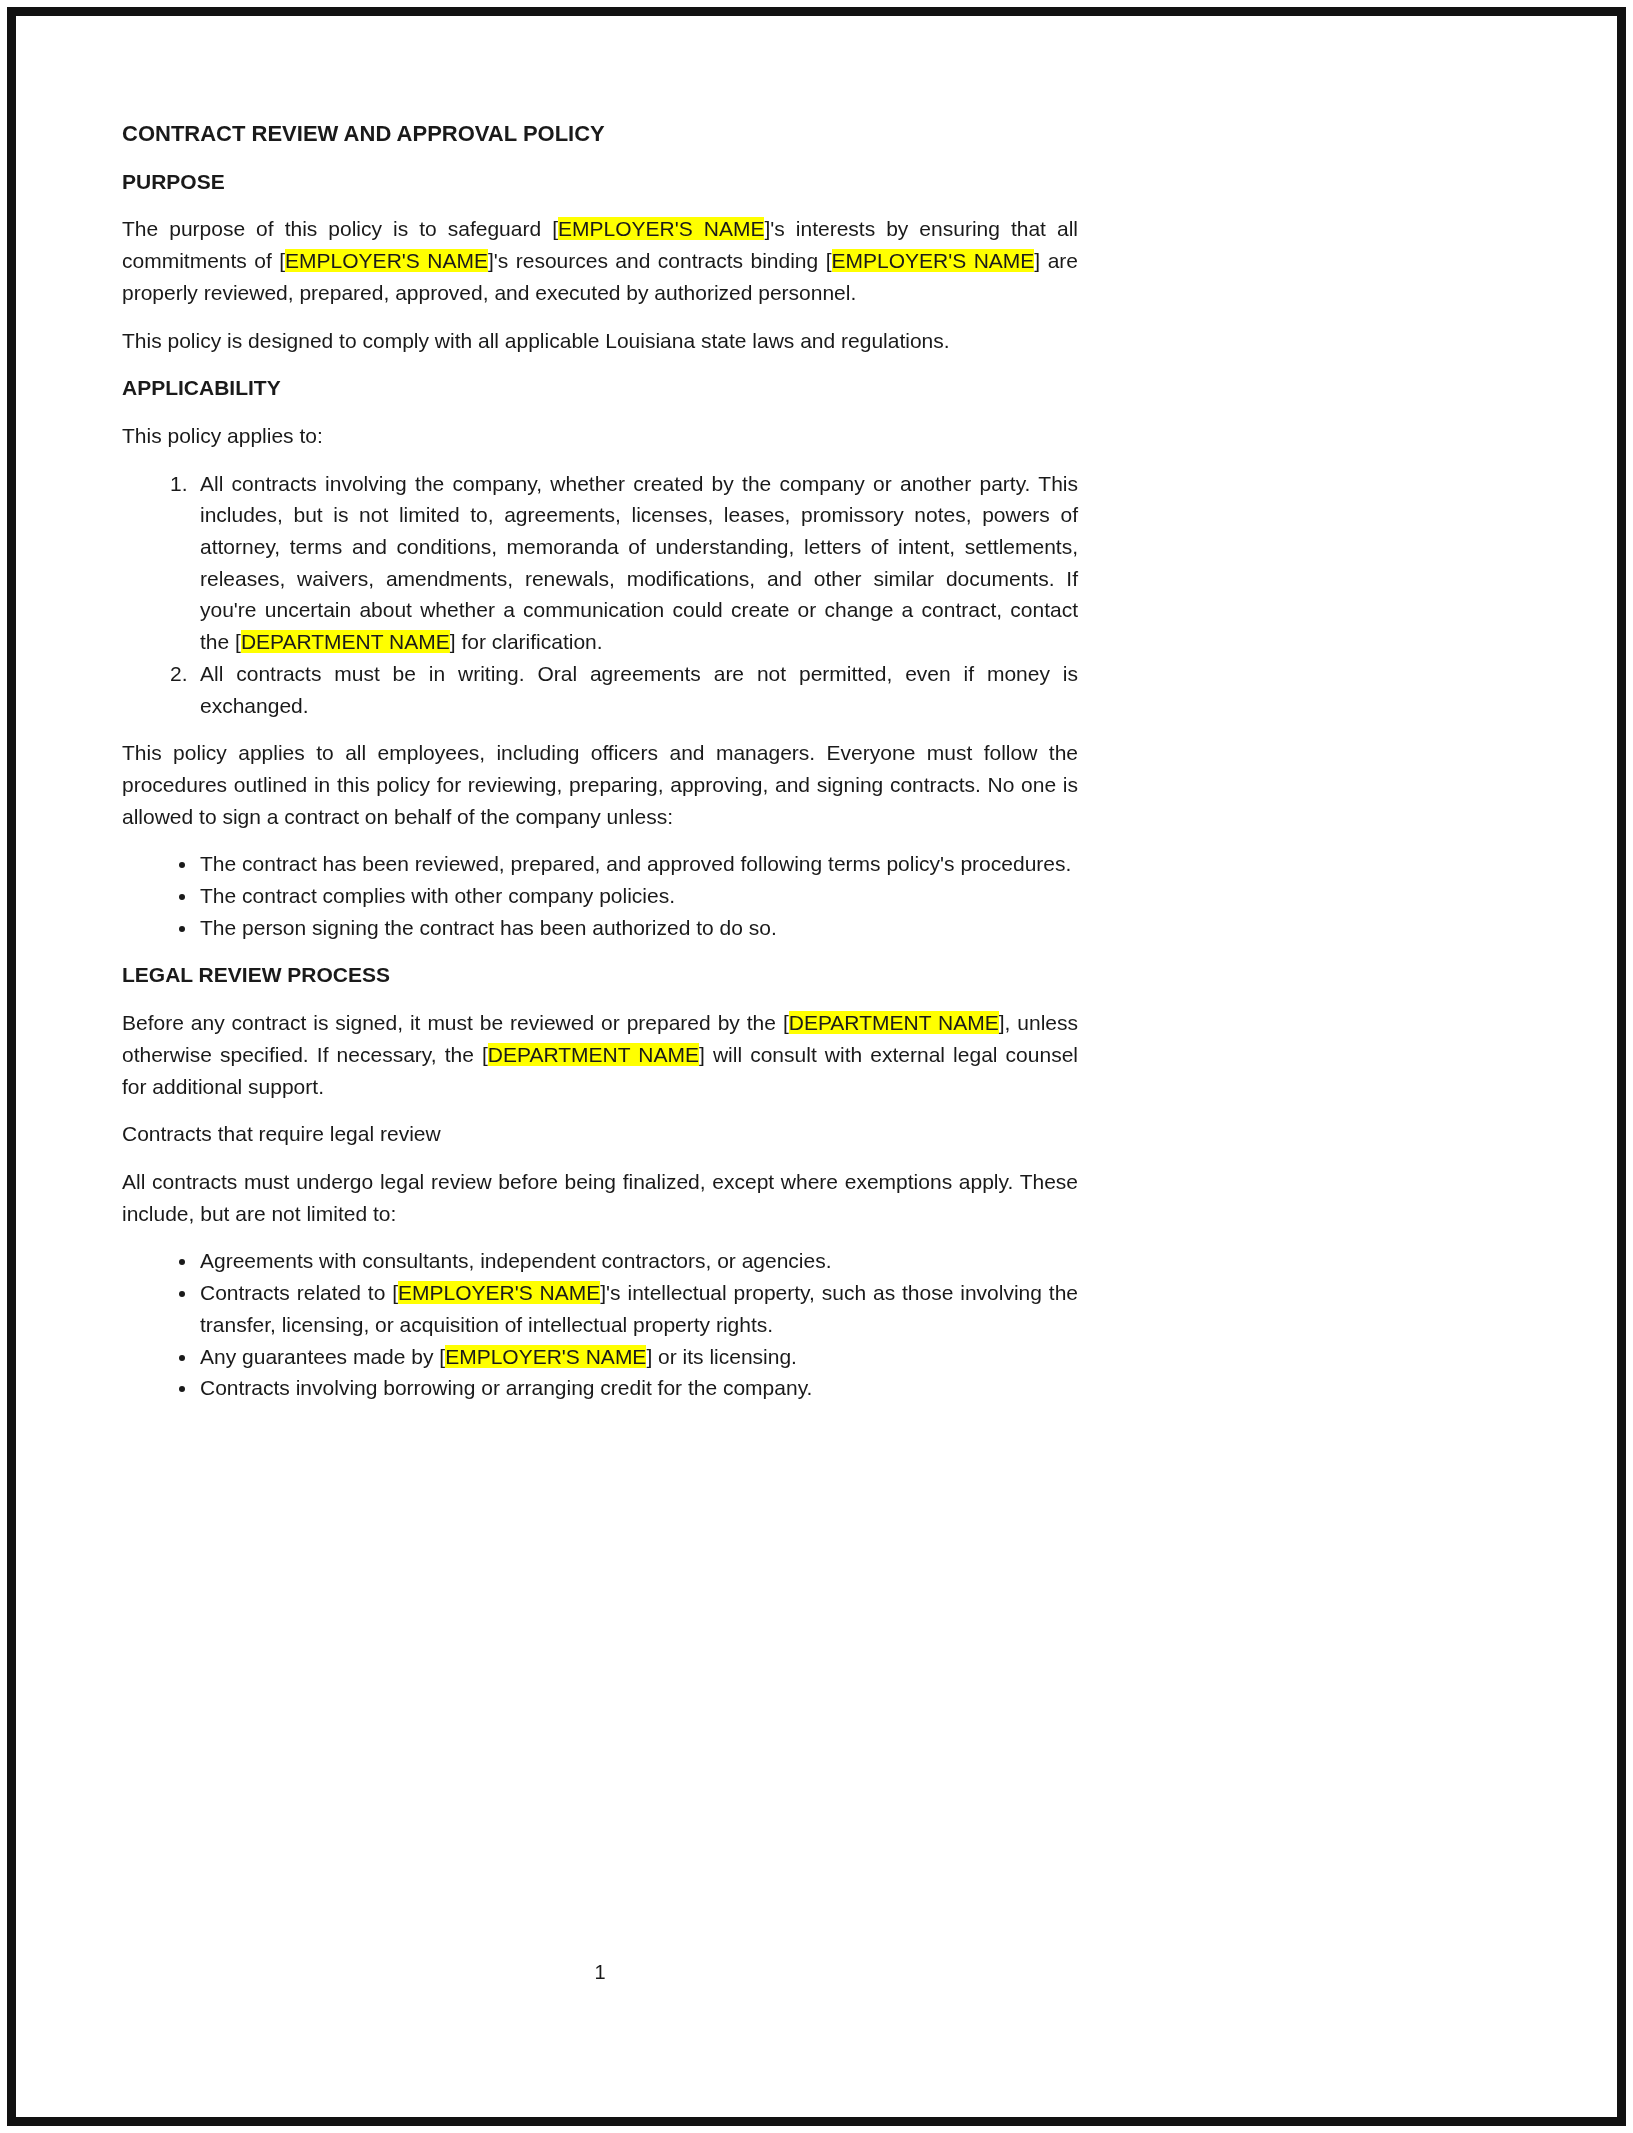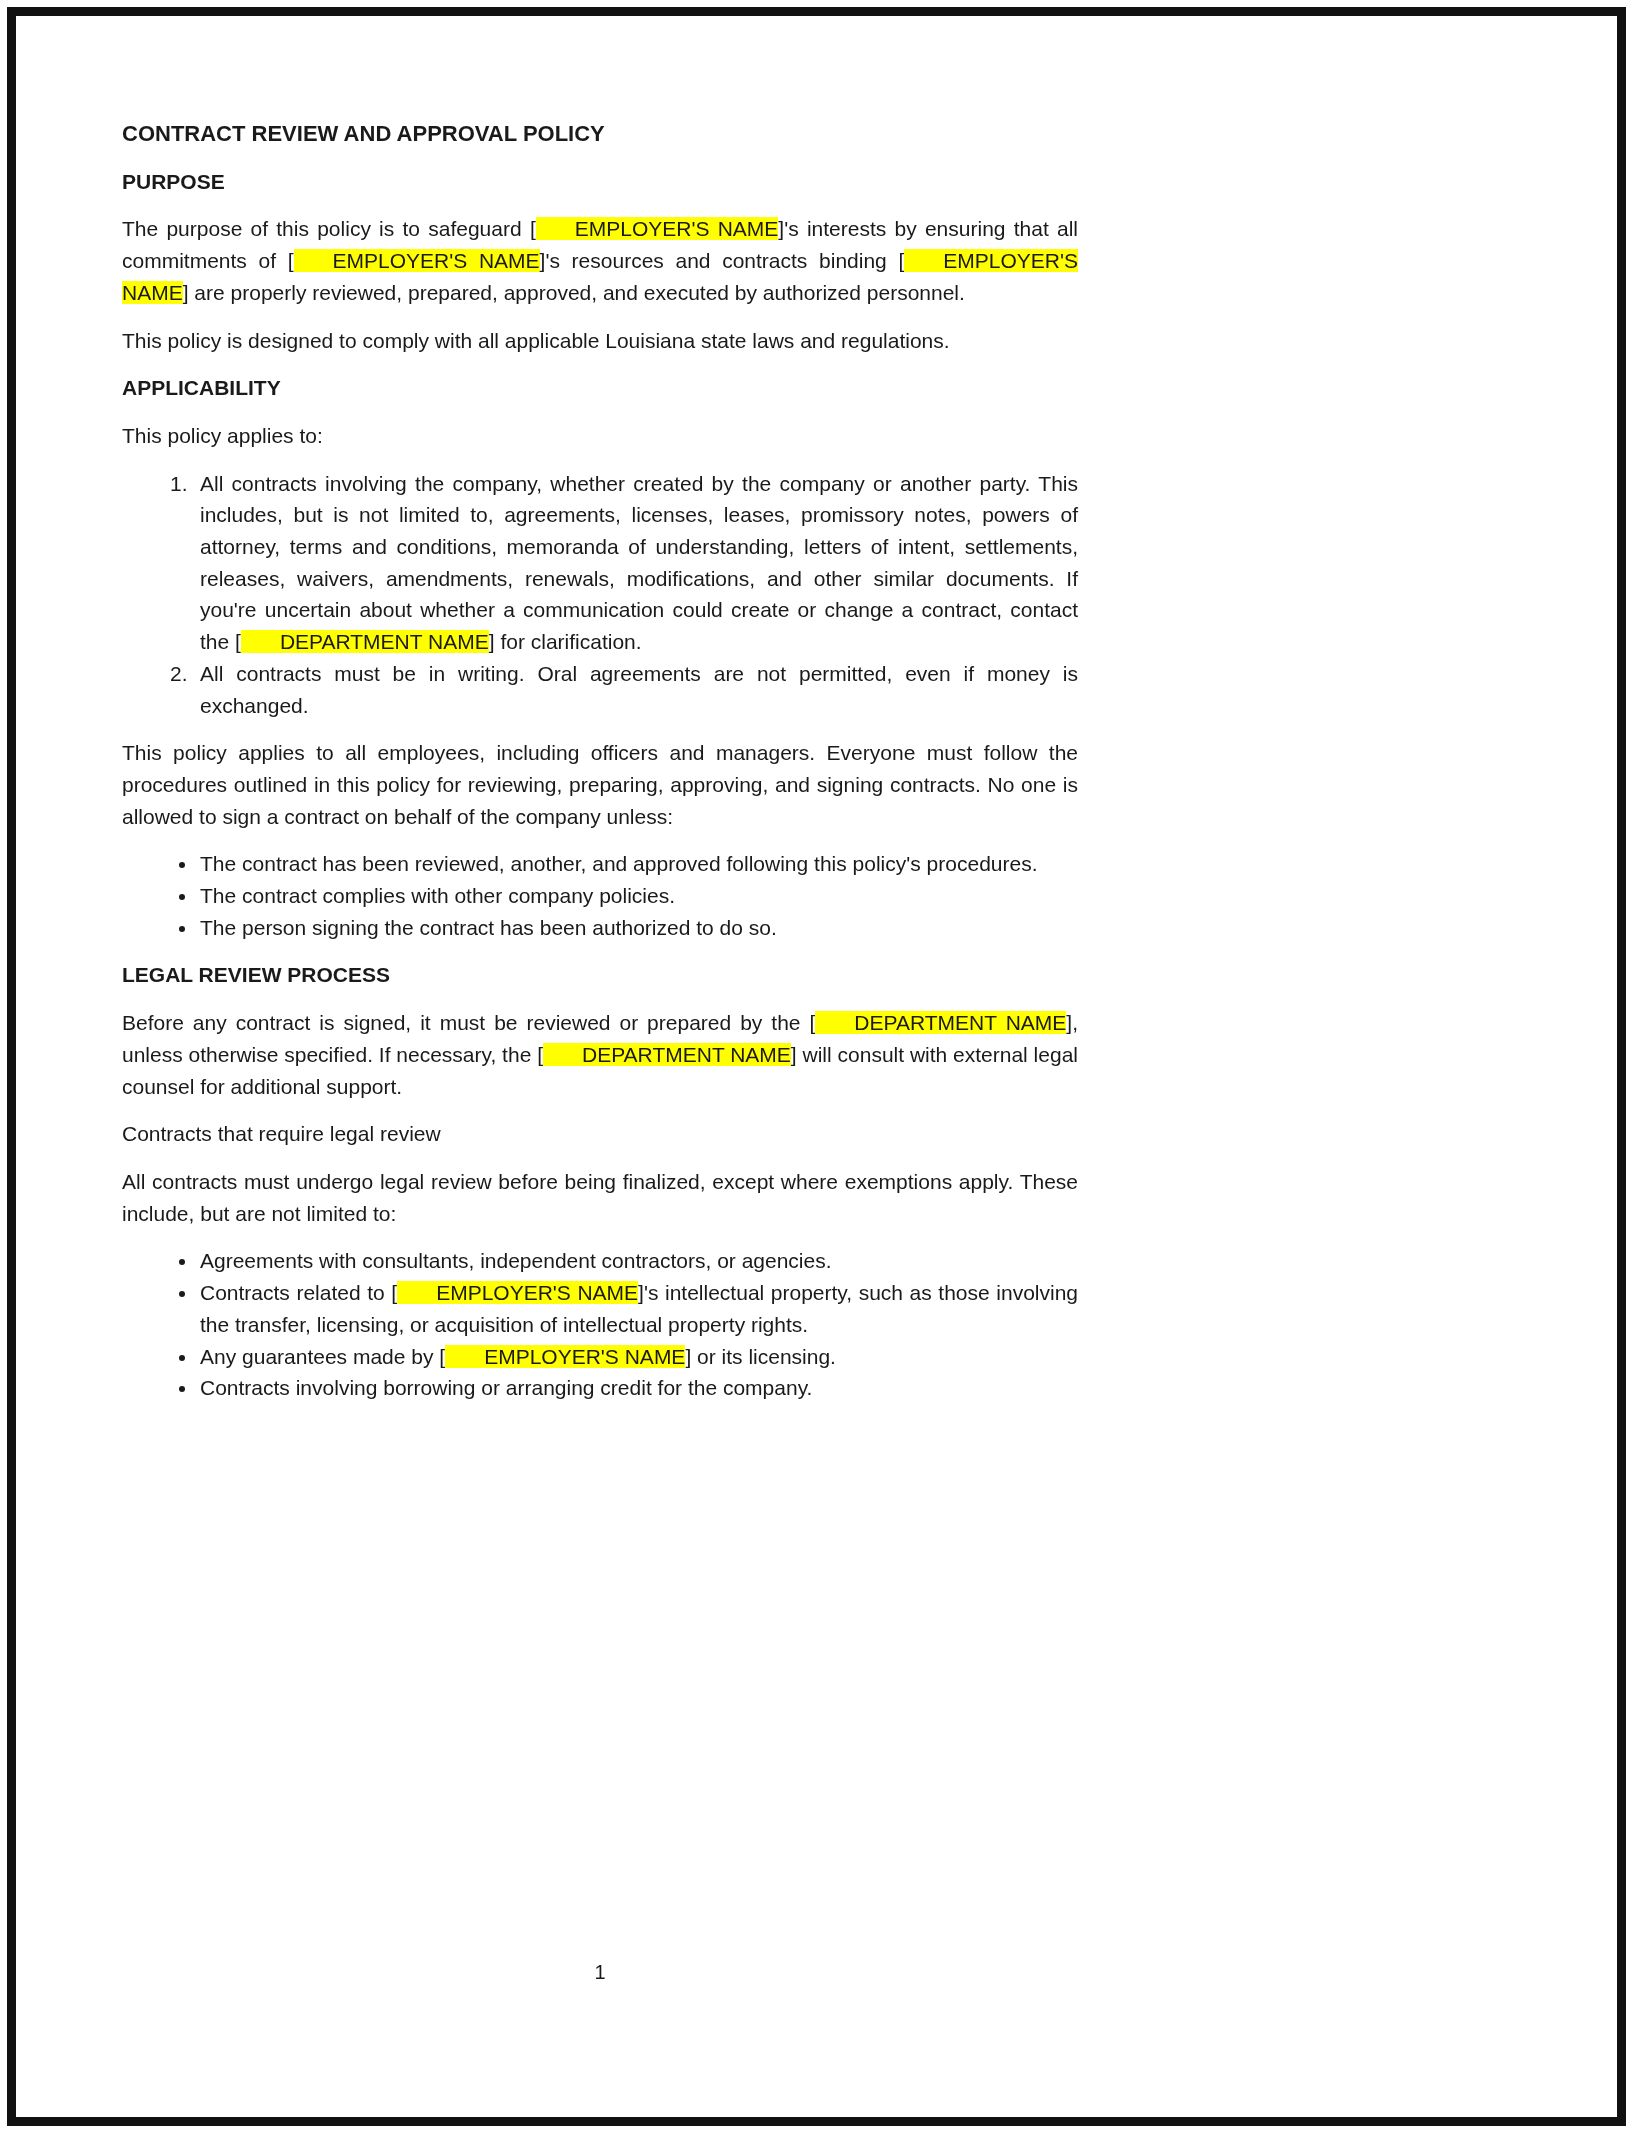--- a/index.html
+++ b/index.html
@@ -58,21 +58,20 @@
     padding-left: 2px;
   }
   ol li::marker {
     content: counter(list-item) ".\2002";
   }
   ul {
     list-style-type: disc;
   }
   .hl {
     background: var(--hl, #ffff00);
-    padding-left: 39px;
   }
   .page-number {
     position: absolute;
     top: 1945px;
     left: 106px;
     width: 956px;
     text-align: center;
     font-size: 20px;
   }
 </style>
@@ -87,21 +86,21 @@
         <div class="paragraph"><span>The purpose of this policy is to safeguard [</span><span class="hl">EMPLOYER'S NAME</span><span>]'s interests by ensuring that all commitments of [</span><span class="hl">EMPLOYER'S NAME</span><span>]'s resources and contracts binding [</span><span class="hl">EMPLOYER'S NAME</span><span>] are properly reviewed, prepared, approved, and executed by authorized personnel.</span></div>
         <div class="paragraph"><span>This policy is designed to comply with all applicable Louisiana state laws and regulations.</span></div>
         <div class="heading"><span>APPLICABILITY</span></div>
         <div class="paragraph"><span>This policy applies to:</span></div>
         <ol start="1">
           <li><span>All contracts involving the company, whether created by the company or another party. This includes, but is not limited to, agreements, licenses, leases, promissory notes, powers of attorney, terms and conditions, memoranda of understanding, letters of intent, settlements, releases, waivers, amendments, renewals, modifications, and other similar documents. If you're uncertain about whether a communication could create or change a contract, contact the [</span><span class="hl">DEPARTMENT NAME</span><span>] for clarification.</span></li>
           <li><span>All contracts must be in writing. Oral agreements are not permitted, even if money is exchanged.</span></li>
         </ol>
         <div class="paragraph"><span>This policy applies to all employees, including officers and managers. Everyone must follow the procedures outlined in this policy for reviewing, preparing, approving, and signing contracts. No one is allowed to sign a contract on behalf of the company unless:</span></div>
         <ul>
-          <li><span>The contract has been reviewed, another, and approved following this policy's procedures.</span></li>
+          <li><span>The contract has been reviewed, prepared, and approved following terms policy's procedures.</span></li>
           <li><span>The contract complies with other company policies.</span></li>
           <li><span>The person signing the contract has been authorized to do so.</span></li>
         </ul>
         <div class="heading"><span>LEGAL REVIEW PROCESS</span></div>
         <div class="paragraph"><span>Before any contract is signed, it must be reviewed or prepared by the [</span><span class="hl">DEPARTMENT NAME</span><span>], unless otherwise specified. If necessary, the [</span><span class="hl">DEPARTMENT NAME</span><span>] will consult with external legal counsel for additional support.</span></div>
         <div class="subheading"><span>Contracts that require legal review</span></div>
         <div class="paragraph"><span>All contracts must undergo legal review before being finalized, except where exemptions apply. These include, but are not limited to:</span></div>
         <ul>
           <li><span>Agreements with consultants, independent contractors, or agencies.</span></li>
           <li><span>Contracts related to [</span><span class="hl">EMPLOYER'S NAME</span><span>]'s intellectual property, such as those involving the transfer, licensing, or acquisition of intellectual property rights.</span></li>

